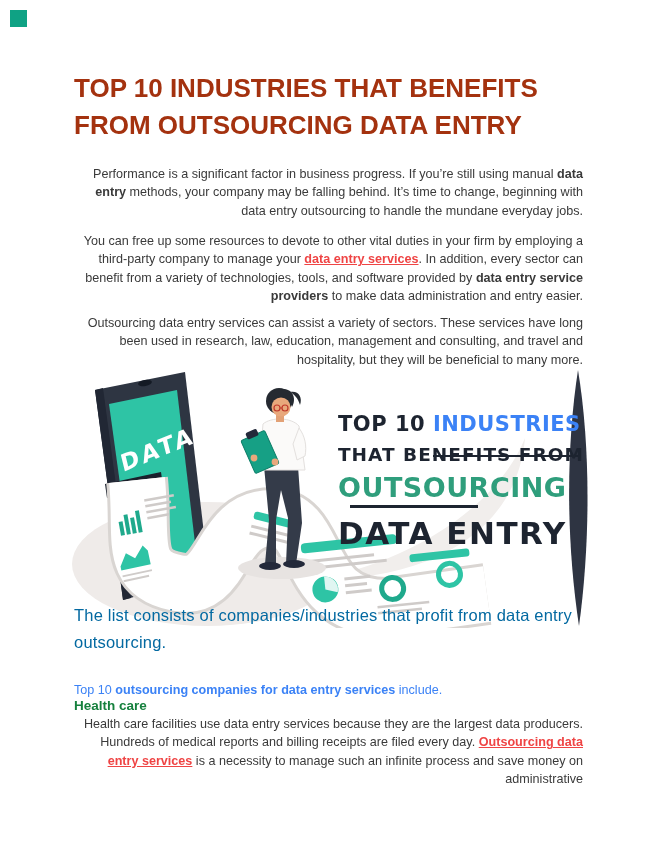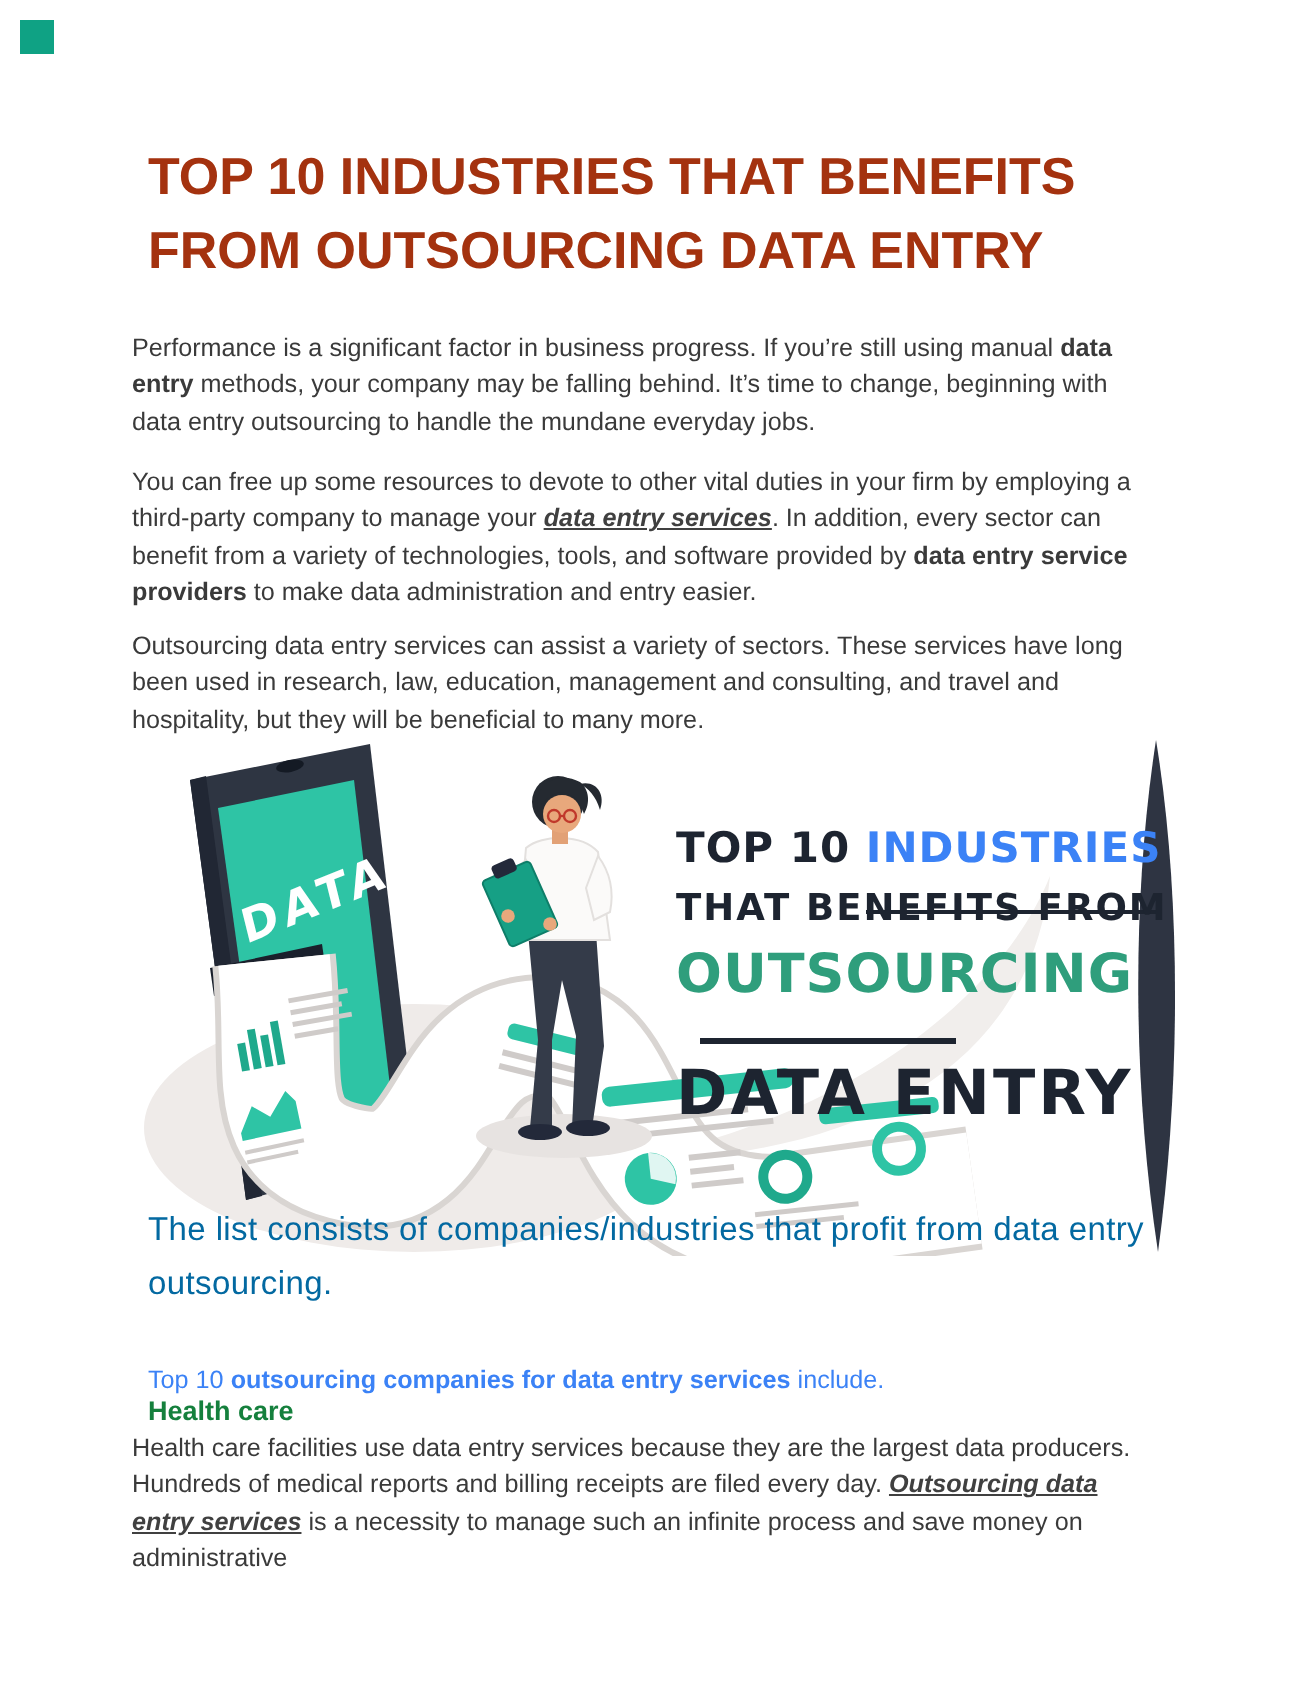--- a/index.html
+++ b/index.html
@@ -6,42 +6,42 @@
   .page{
     position:relative;width:650px;height:841px;background:#ffffff;overflow:hidden;
     font-family:"Liberation Sans", sans-serif;color:#3a3a3a;
   }
   .corner-square{position:absolute;left:10px;top:10px;width:17px;height:17px;}
   .doc-title{
     position:absolute;left:74px;top:70px;width:540px;
     font-size:26px;line-height:37px;font-weight:bold;color:#A4320F;letter-spacing:0px;
   }
   .body-par{
-    position:absolute;left:66px;width:505px;
-    font-size:12.6px;line-height:18.4px;color:#3a3a3a;
+    position:absolute;left:78px;width:505px;
+    font-size:12.6px;line-height:18.4px;color:#3a3a3a;text-align:right;
   }
   .p1{top:165px;} .p2{top:232px;} .p3{top:314px;}
   .seg.bold{font-weight:bold;}
-  a.seg.link{font-weight:bold;color:#404040;text-decoration:underline;cursor:pointer;font-style:italic;}
+  a.seg.link{font-weight:bold;color:#ef4444;text-decoration:underline;cursor:pointer;}
   .list-heading{
     position:absolute;left:74px;top:602px;width:526px;
     font-size:16.5px;line-height:27px;color:#0369a1;letter-spacing:0.2px;
   }
   .top10-line{position:absolute;left:74px;top:682px;width:505px;font-size:12.6px;line-height:17px;color:#3b82f6;}
   .section-heading{position:absolute;left:74px;top:697px;font-size:13.5px;font-weight:bold;color:#15803d;line-height:17px;}
   .p4{top:715px;}
 
   
   .illustration{position:absolute;left:57px;top:368px;width:536px;height:260px;}
   .illustration svg{position:absolute;left:0;top:0;}
   .ig-text{position:absolute;left:281px;top:44px;width:250px;font-family:"DejaVu Sans", sans-serif;}
   .ig-line1{font-size:21px;font-weight:800;letter-spacing:0.5px;color:#1D2430;margin-bottom:8px;white-space:nowrap;}
   .ig-line1 .hl{color:#3b82f6;border-bottom:2.5px solid #1D2430;padding-bottom:19px;text-align:right;}
   .ig-line2{font-size:18.5px;font-weight:800;letter-spacing:1px;color:#1D2430;margin-bottom:7px;white-space:nowrap;}
-  .ig-line3{font-size:27px;font-weight:800;letter-spacing:0.5px;color:#2F9E7C;margin-bottom:16px;white-space:nowrap;}
+  .ig-line3{font-size:27px;font-weight:800;letter-spacing:0.5px;color:#2F9E7C;margin-bottom:2px;white-space:nowrap;}
   .ig-underline{width:128px;height:3px;background:#1D2430;margin:0 0 7px 12px;}
   .ig-line4{font-size:31px;font-weight:800;letter-spacing:1.5px;color:#1D2430;white-space:nowrap;}
 </style>
 </head>
 <body>
 
 <div class="page">
 
   <div class="corner-square" style="background:#0FA284;"></div>
 

